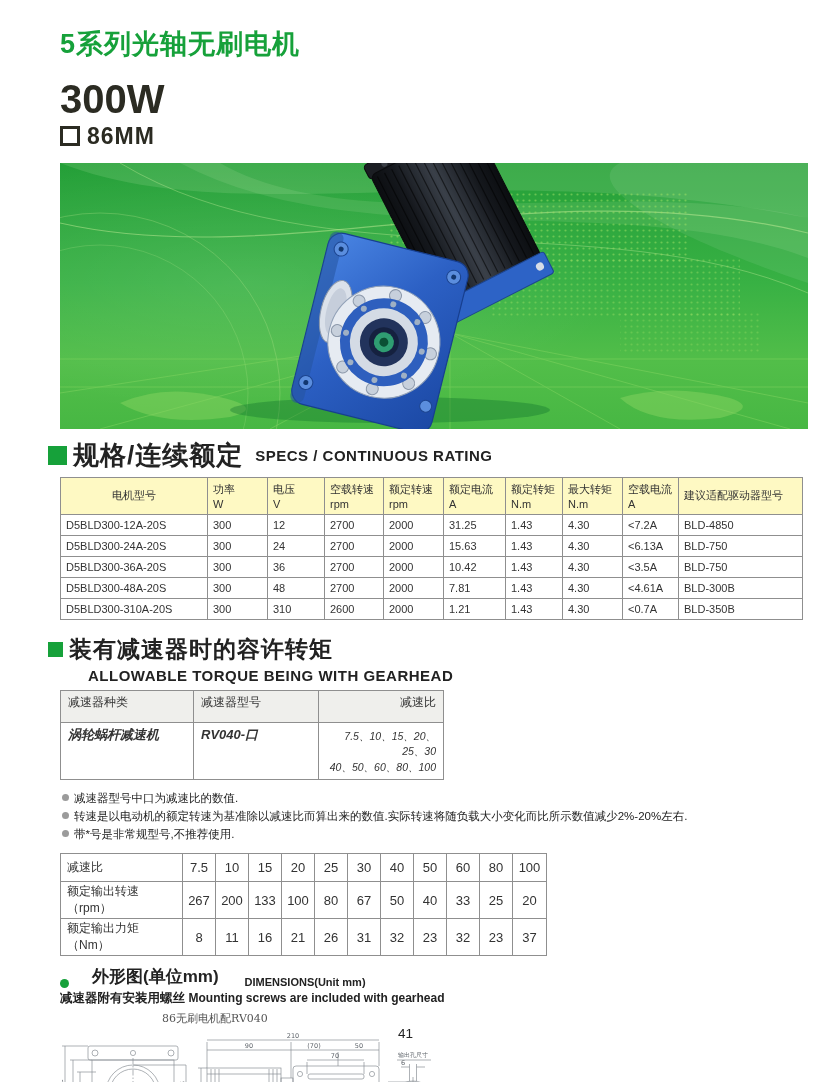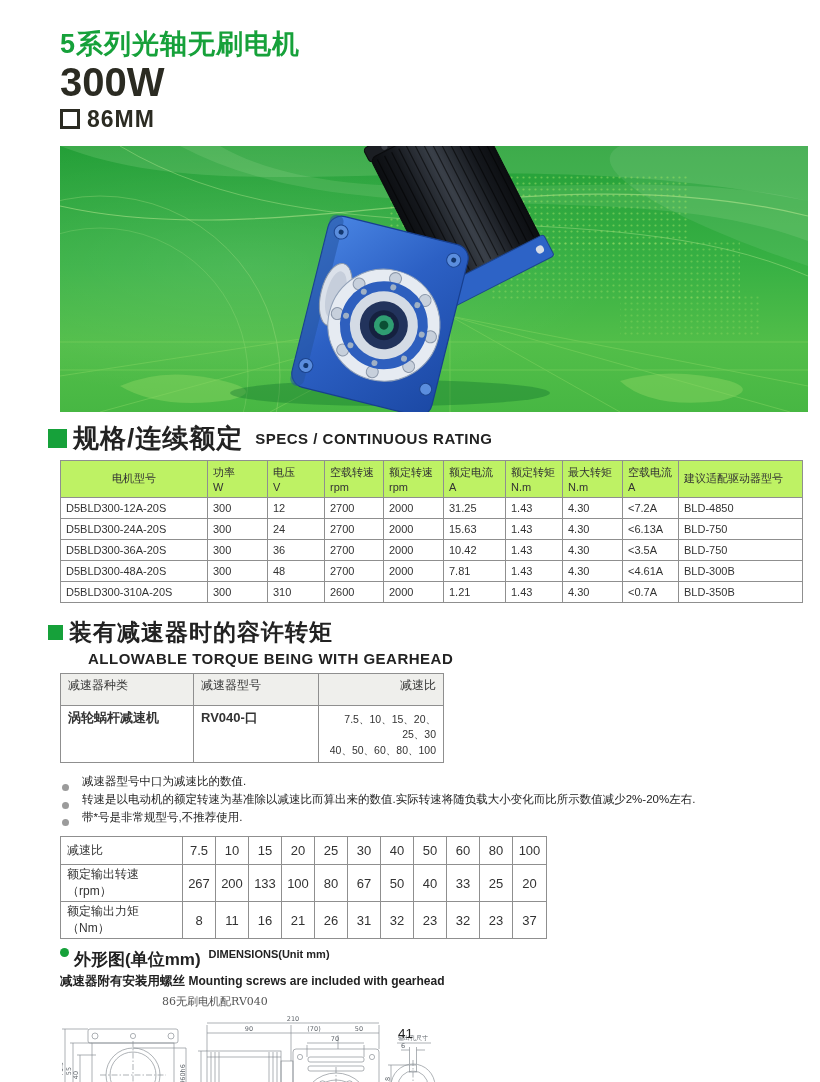--- a/index.html
+++ b/index.html
@@ -1,58 +1,58 @@
 <!DOCTYPE html>
 <html><head>
 <meta charset="utf-8">
 <style>
   html,body{margin:0;padding:0;background:#fff;}
   .page{position:relative;width:820px;height:1082px;background:#fff;overflow:hidden;
         font-family:"Liberation Sans","DejaVu Sans",sans-serif;color:#2b2b24;}
   
   .hdr{padding:30px 0 0 60px;}
   .series{color:#16a13a;font-size:27px;font-weight:bold;letter-spacing:1px;line-height:1.1;}
-  .power{font-size:40px;font-weight:bold;color:#2b2b22;line-height:1.05;margin-top:1px;}
+  .power{font-size:40px;font-weight:bold;color:#2b2b22;line-height:1.05;margin-top:18px;}
   .frame{display:flex;align-items:center;gap:7px;margin-top:3px;}
   .frame .sq{width:14px;height:14px;border:3px solid #2b2b22;display:inline-block;}
   .frame .ftxt{font-size:23px;font-weight:bold;color:#2b2b22;letter-spacing:1px;}
   
   .hero{margin:13px 12px 0 60px;height:266px;position:relative;overflow:hidden;}
   .hero svg{display:block;}
   
   .h1row{margin:9px 0 4px 48px;display:flex;align-items:center;gap:6px;}
   .bullet-sq{width:19px;height:19px;background:#16a13a;display:inline-block;flex:none;}
   .bullet-sq.small{width:15px;height:15px;}
   .h1cn{font-size:26px;font-weight:bold;color:#222;letter-spacing:1px;}
   .h1en{font-size:15px;font-weight:bold;color:#222;margin-left:6px;letter-spacing:.5px;}
   .h2en{margin:-2px 0 6px 88px;font-size:15px;font-weight:bold;color:#222;letter-spacing:.5px;}
   
   table{border-collapse:collapse;table-layout:fixed;font-size:11px;color:#333;}
   .spec-table{margin-left:60px;width:742px;border:1.6px solid #5f5f5f;}
   .spec-table th,.spec-table td{border:1px solid #8f8f8f;padding:2px 5px;text-align:left;font-weight:normal;}
-  .spec-table thead tr{background:#bef264;height:37px;}
+  .spec-table thead tr{background:#fef9c3;height:37px;}
   .spec-table thead th .s{display:block;margin-top:1px;}
   .spec-table th.c{text-align:center;}
   .spec-table tbody tr{height:21px;}
   .gear-table{margin-left:60px;width:383px;border:1.6px solid #5f5f5f;font-size:12px;}
   .gear-table th,.gear-table td{border:1px solid #8f8f8f;padding:3px 7px;text-align:left;font-weight:normal;vertical-align:top;}
   .gear-table thead tr{background:#efefec;height:32px;}
   .gear-table th.r{text-align:right;}
-  .gear-table tbody tr{height:50px;}
+  .gear-table tbody tr{height:50px;font-style:italic;}
   .gear-table td.model{font-size:13px;font-weight:bold;}
   .gear-table td.kind{font-size:13px;font-weight:bold;}
   .gear-table td.ratios{font-size:10.5px;text-align:right;line-height:1.5;padding-top:6px;}
   .notes{margin:10px 0 0 62px;}
-  .note{display:flex;align-items:flex-end;gap:13px;font-size:11.5px;color:#222;line-height:1.55;}
+  .note{display:flex;align-items:flex-start;gap:5px;font-size:11.5px;color:#222;line-height:1.55;}
   .note .dot{width:7px;height:7px;border-radius:50%;background:#9b9b9b;margin-top:4px;flex:none;}
   .ratio-table{margin:10px 0 0 60px;width:486px;font-size:12px;border:1.3px solid #6a6a6a;}
   .ratio-table td{border:1px solid #8f8f8f;height:25px;text-align:center;font-size:13px;padding:1px 2px;}
   .ratio-table td.lab{text-align:left;padding-left:6px;font-size:12px;}
   
-  .dimh{margin:9px 0 0 60px;display:flex;align-items:flex-start;gap:5px;}
+  .dimh{margin:9px 0 0 60px;display:flex;align-items:flex-end;gap:23px;}
   .gdot{width:9px;height:9px;border-radius:50%;background:#16a13a;flex:none;}
   .dimcn{font-size:17px;font-weight:bold;color:#222;}
   .dimen{font-size:11px;font-weight:bold;color:#222;margin-left:3px;}
   .dimsub{margin:2px 0 0 60px;font-size:12.5px;font-weight:bold;color:#222;}
   .dimsub .en{font-size:12px;}
   .draw-wrap{margin-left:62px;}
   .draw-title{margin:4px 0 0 100px;font-family:"DejaVu Serif","Liberation Serif",serif;
               font-size:11px;color:#555;}
   .pageno{position:absolute;left:398px;top:1026px;font-size:13.5px;color:#222;}
 </style>

